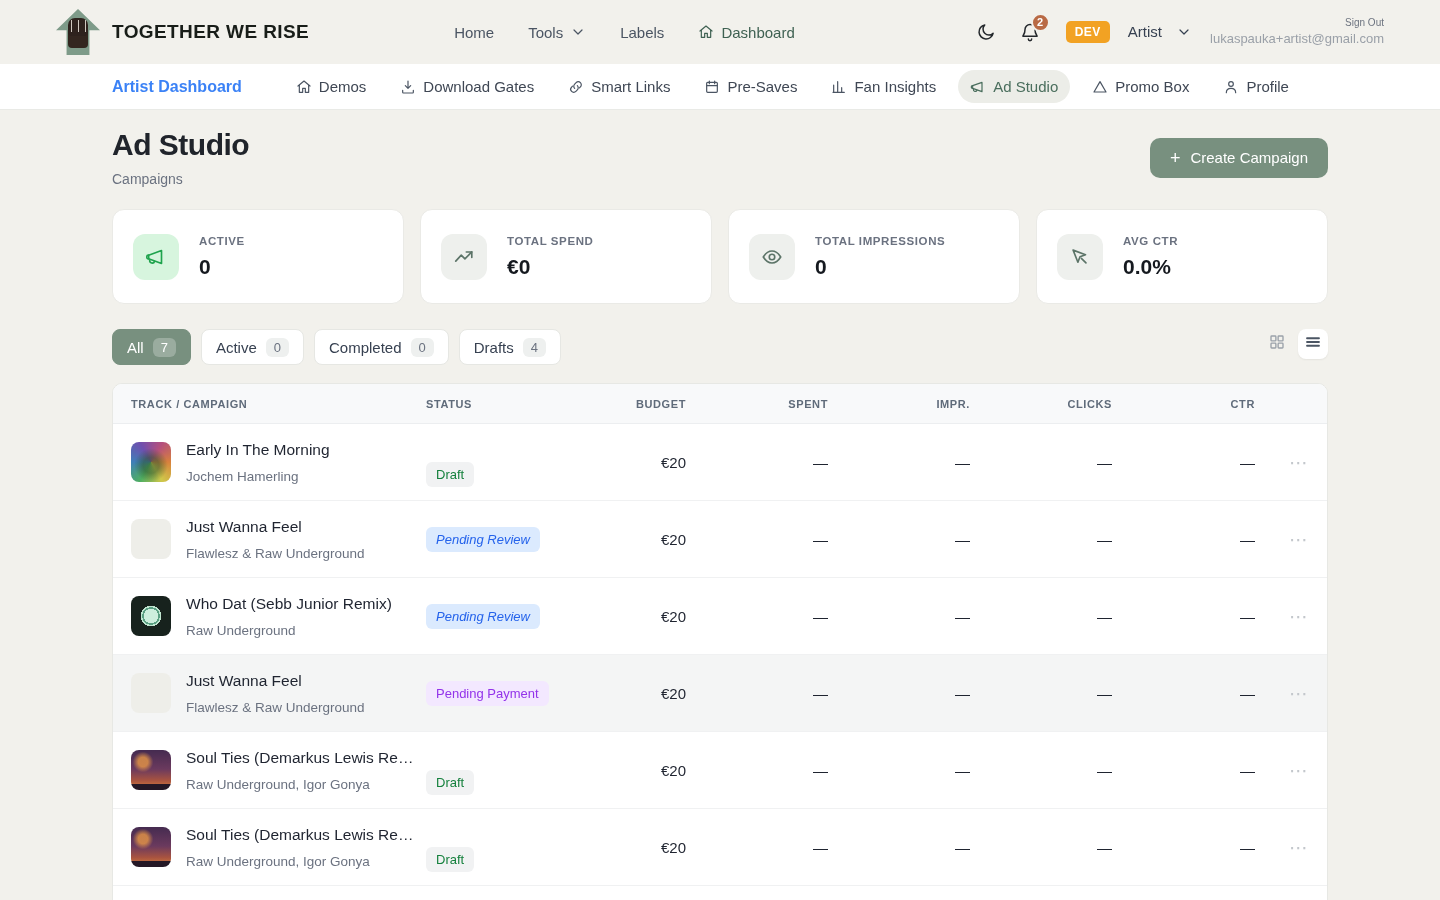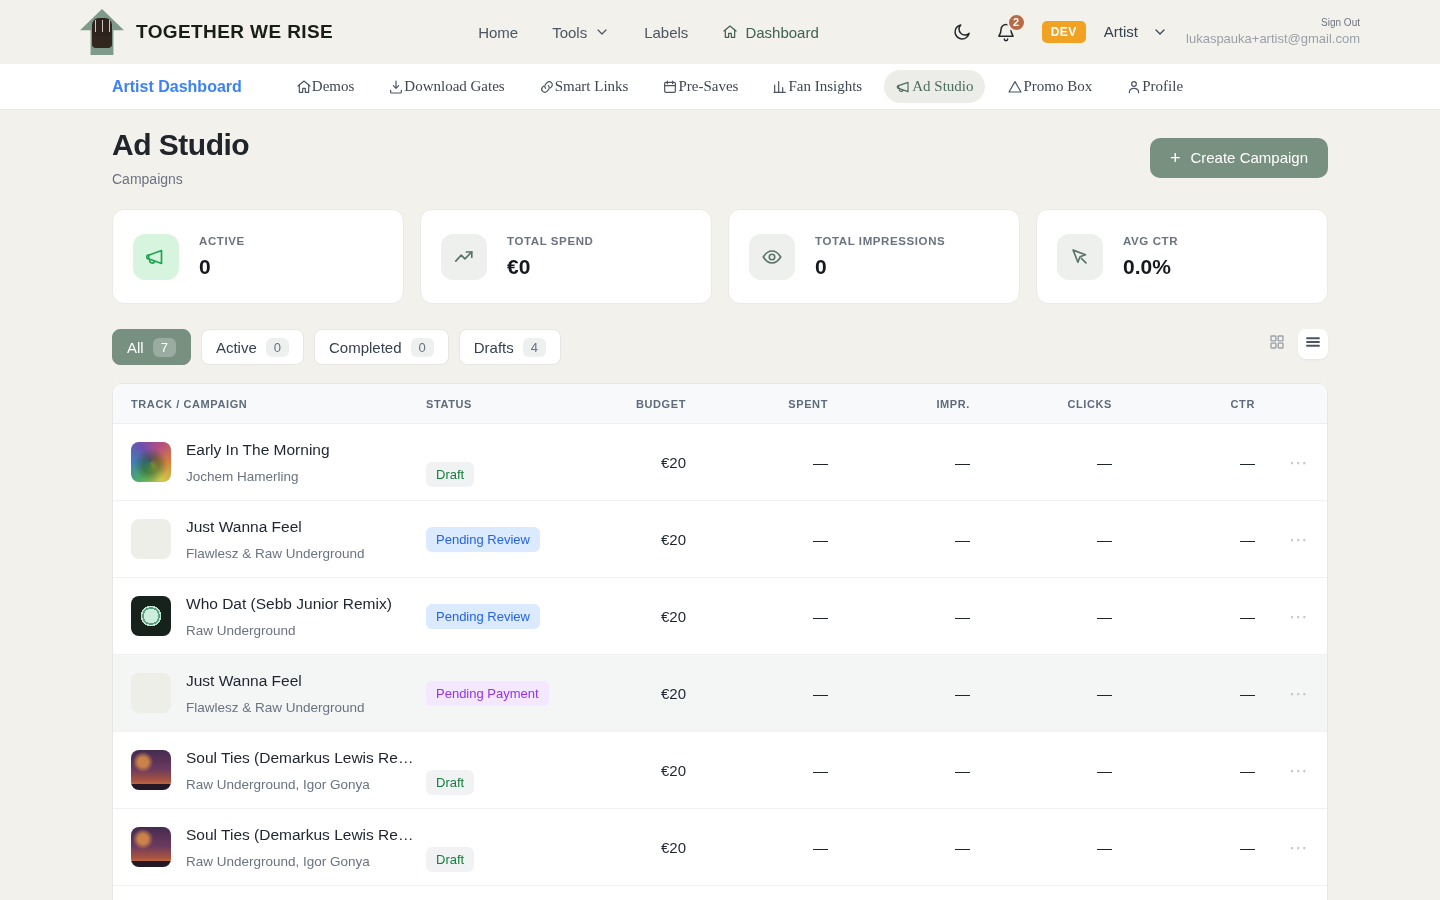--- a/index.html
+++ b/index.html
@@ -1,20 +1,20 @@
 <!DOCTYPE html>
 <html><head>
 <meta charset="utf-8">
 <style>
   * { margin:0; padding:0; box-sizing:border-box; }
   html,body { width:1440px; height:900px; overflow:hidden; }
   body { font-family:"Liberation Sans","DejaVu Sans",sans-serif; background:#f2f1ec; color:#20242b; }
 
   
-  .topbar { height:64px; background:#f2f1ec; display:flex; align-items:center; padding:0 80px; }
+  .topbar { height:64px; background:#f2f1ec; display:flex; align-items:center; padding:0 56px; }
   .brand { display:flex; align-items:center; gap:12px; }
   .logo { position:relative; width:44px; height:46px; flex:0 0 auto; }
   .logo .arrow { position:absolute; inset:0; background:#7e9b89;
      clip-path:polygon(50% 0,100% 46%,76% 46%,76% 100%,24% 100%,24% 46%,0 46%); }
   .logo .fist { position:absolute; left:12px; top:9px; width:20px; height:30px; background:#2e221d;
      border-radius:7px 7px 4px 4px;
      background-image:repeating-linear-gradient(90deg,#2e221d 0 3px,#cfc8bf 3px 4.5px,#2e221d 4.5px 7px);
      background-size:100% 12px; background-repeat:no-repeat; background-position:0 2px;
      box-shadow:inset 0 -12px 0 #33261f; }
   .brand-name { font-size:19px; font-weight:800; letter-spacing:.4px; color:#181d18; }
@@ -34,22 +34,22 @@
      padding:4px 9px; border-radius:5px; }
   .role-select { display:flex; align-items:center; gap:14px; font-size:15px; color:#374151; cursor:pointer; }
   .signout-block { text-align:right; line-height:1.35; }
   .signout-link { font-size:10px; color:#6d7480; cursor:pointer; }
   .user-email { font-size:13px; color:#9aa0a8; }
 
   
   .subnav { height:46px; background:#fff; border-bottom:1px solid #e9eae6; display:flex; align-items:center;
      padding:0 112px; gap:28px; }
   .subnav-title { font-size:16px; font-weight:700; color:#3b82f6; margin-right:14px; }
-  .subnav-item { display:flex; align-items:center; font-size:15px; color:#3f4754; cursor:pointer;
-     padding:8px 12px; border-radius:999px; white-space:nowrap;font-family:Liberation Serif, serif; }
+  .subnav-item { display:flex; align-items:center; gap:7px; font-size:15px; color:#3f4754; cursor:pointer;
+     padding:8px 12px; border-radius:999px; white-space:nowrap; }
   .subnav-item .ico { color:#4b5563; display:flex; }
   .subnav-item.active { background:#ececе7; background:#ecede8; color:#4a6e5d; }
   .subnav-item.active .ico { color:#4a6e5d; }
 
   
   .main { padding:10px 112px 0; }
   .page-head { display:flex; align-items:center; justify-content:space-between; margin-top:8px; }
   .page-title { font-size:30px; font-weight:800; letter-spacing:-.5px; color:#20242b; }
   .page-subtitle { font-size:14px; color:#6b7280; margin-top:9px; }
   .btn-primary { display:flex; align-items:center; gap:10px; background:#78907f; color:#fff; border:none;
@@ -105,21 +105,21 @@
   .art-soulties { background:
      linear-gradient(0deg,#241826 0 16%, rgba(0,0,0,0) 16%),
      radial-gradient(circle at 30% 30%, rgba(230,150,70,.8) 0 12%, rgba(0,0,0,0) 26%),
      linear-gradient(180deg,#452b50 0%,#6b3a5e 48%,#a85340 76%,#d9843c 100%); }
   .track-meta { min-width:0; }
   .track-title { font-size:15.5px; font-weight:500; color:#1f2430; white-space:nowrap; overflow:hidden;
      text-overflow:ellipsis; }
   .track-artist { font-size:13.5px; color:#6b7280; margin-top:10px; white-space:nowrap; }
   .badge { display:inline-block; font-size:13px; padding:5px 10px; border-radius:6px; }
   .badge-draft { background:#f1f2f3; color:#15803d;margin-top:25px; }
-  .badge-review { background:#dbeafe; color:#2563eb; }
+  .badge-review { background:#dbeafe; color:#2563eb;font-style:italic; }
   .badge-payment { background:#f3e8ff; color:#9333ea; }
   .num { font-size:15px; color:#1f2430; text-align:right; }
   .menu-cell { text-align:right; color:#c3c7cc; font-size:19px; letter-spacing:1px; cursor:pointer;
      padding-right:4px; user-select:none; }
 </style>
 </head>
 <body>
 
 <header class="topbar">
   <div class="brand">

